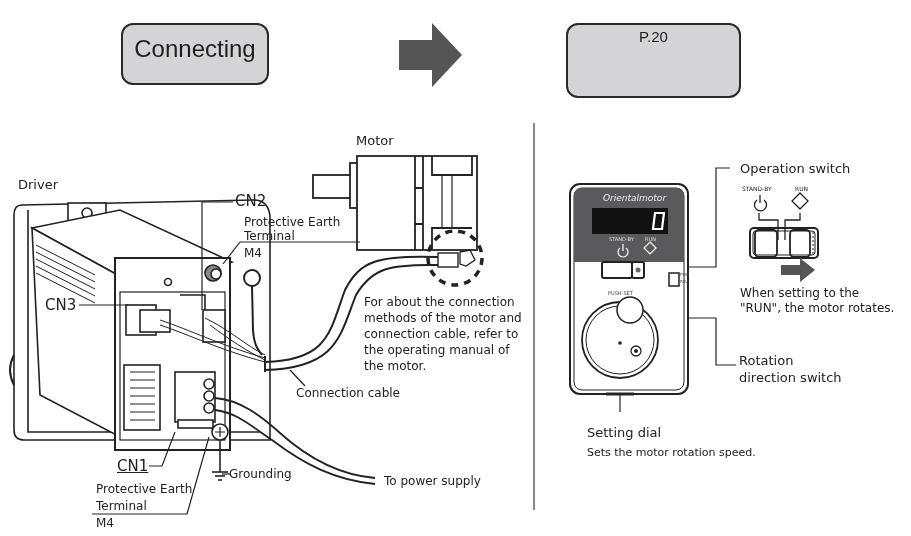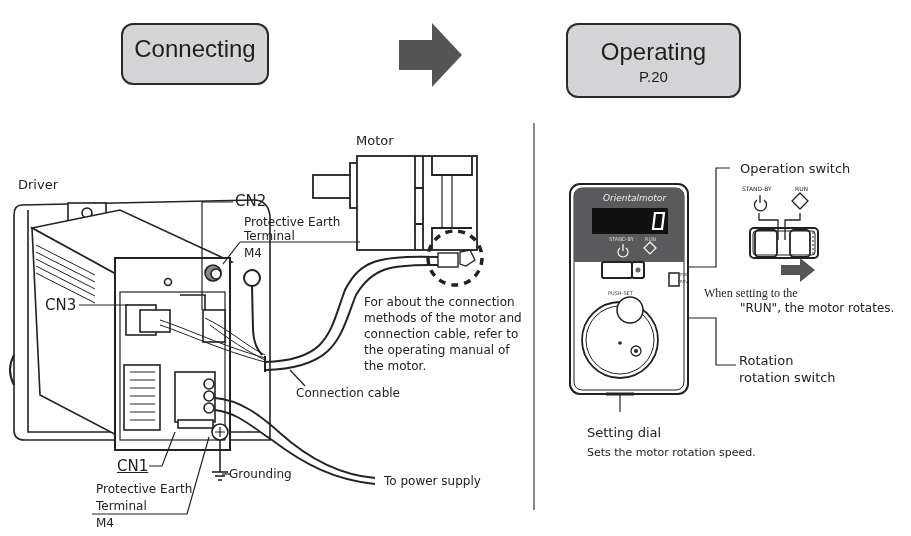--- a/index.html
+++ b/index.html
@@ -13,21 +13,20 @@
   .lbl-sm{position:absolute;font-size:12px;line-height:15px;white-space:nowrap;color:#222;}
   svg{position:absolute;left:0;top:0;}
 </style>
 </head>
 <body>
 
 <div class="step-box" style="left:121px;top:23px;width:148px;height:62px;">
   <div class="step-title">Connecting</div>
 </div>
 <div class="step-box" style="left:566px;top:23px;width:175px;height:75px;">
-  <div class="step-title" style="margin-top:14px;">Operating</div>
   <div class="step-page" style="margin-top:3px;">P.20</div>
 </div>
 
 <svg width="911" height="536" viewBox="0 0 911 536">
 
   <polygon points="399,40 432,40 432,23 462,55 432,87 432,70 399,70" fill="#555"></polygon>
 
   <line x1="534" y1="123" x2="534" y2="510" stroke="#888" stroke-width="2"></line>
 
   <g fill="none" stroke="#222" stroke-width="1.6">
@@ -189,18 +188,18 @@
 <div class="lbl-sm" style="left:364px;top:327px;">connection cable, refer to</div>
 <div class="lbl-sm" style="left:364px;top:343px;">the operating manual of</div>
 <div class="lbl-sm" style="left:364px;top:359px;">the motor.</div>
 <div class="lbl-sm" style="left:296px;top:386px;">Connection cable</div>
 <div class="lbl-sm" style="left:229px;top:467px;">Grounding</div>
 <div class="lbl-sm" style="left:384px;top:474px;">To power supply</div>
 
 <div class="lbl" style="left:740px;top:161px;">Operation switch</div>
 <div class="abs" style="left:742px;top:185px;font-size:6px;">STAND-BY</div>
 <div class="abs" style="left:795px;top:185px;font-size:6px;">RUN</div>
-<div class="lbl-sm" style="left:704px;top:286px;font-family:Liberation Serif, serif;">When setting to the</div>
+<div class="lbl-sm" style="left:740px;top:286px;">When setting to the</div>
 <div class="lbl-sm" style="left:740px;top:301px;">"RUN", the motor rotates.</div>
 <div class="lbl" style="left:739px;top:353px;">Rotation</div>
-<div class="lbl" style="left:739px;top:370px;">rotation switch</div>
+<div class="lbl" style="left:739px;top:370px;">direction switch</div>
 <div class="lbl" style="left:587px;top:425px;">Setting dial</div>
 <div class="abs" style="left:587px;top:446px;font-size:11px;">Sets the motor rotation speed.</div>
 
 </body></html>

